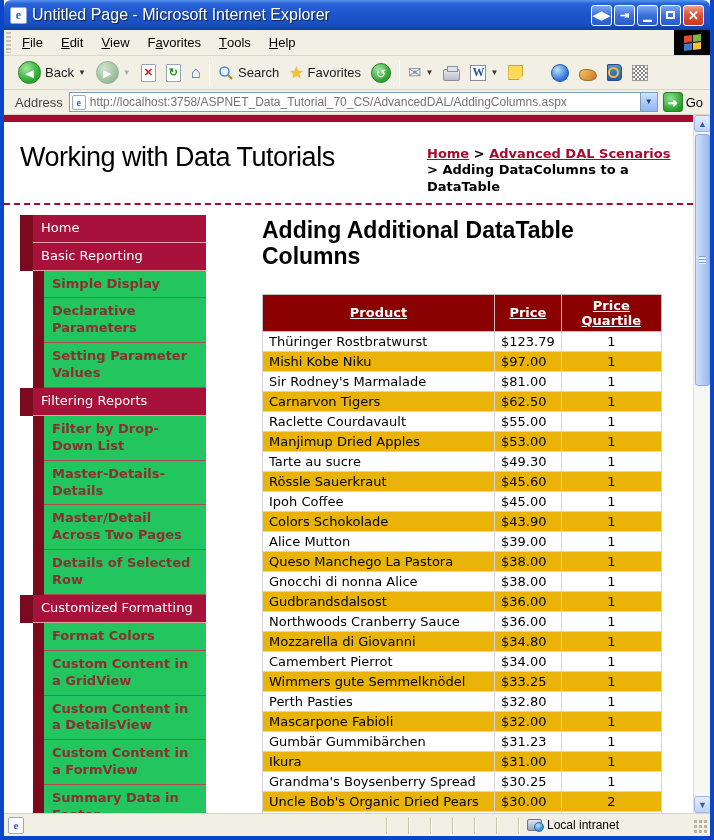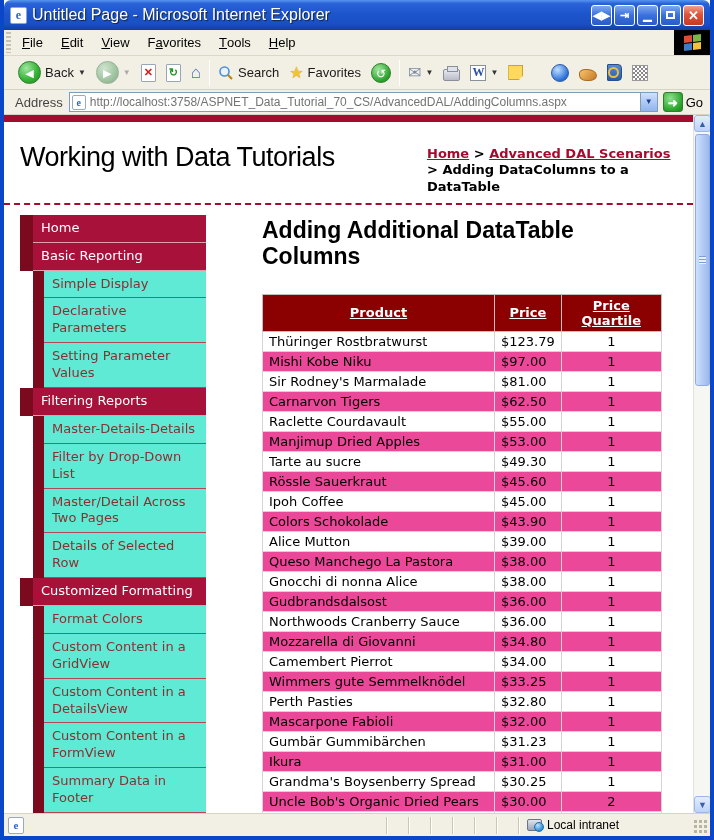--- a/index.html
+++ b/index.html
@@ -106,37 +106,37 @@
 
   .pagebody { display:flex; align-items:flex-start; }
 
   
   .sidebar { width:186px; margin:10px 0 0 16px; font-size:13px; font-family:"DejaVu Sans", sans-serif; line-height:1.3; }
   .nav-top { display:flex; }
   .nav-top .notch { flex:0 0 13px; background:#7c0a1e; }
   .nav-top .lbl { flex:1; background:#a8123a; color:#fff; padding:5px 8px; border-bottom:1px solid #e0a0a8; }
   .nav-sub { display:flex; padding-left:13px; }
   .nav-sub .strip { flex:0 0 11px; background:#7c0a1e; }
-  .nav-sub .lbl { flex:1; background:#5eead4; color:#8b3030; padding:5px 8px; border-bottom:1px solid #b0485a; }
+  .nav-sub .lbl { flex:1; background:#22c55e; color:#8b3030; padding:5px 8px; border-bottom:1px solid #b0485a;font-weight:bold; }
 
   
   .main { margin-left:56px; margin-top:12px; }
   .article-title { font-size:23px; font-weight:bold; color:#000; width:400px; line-height:1.15;
                    font-family:"Liberation Sans", sans-serif; }
   table.grid { border-collapse:collapse; margin-top:24px; font-size:13px; font-family:"DejaVu Sans", sans-serif; }
   table.grid th { background:#8b0000; color:#fff; font-weight:bold; text-align:center;
                   border:1px solid #c0c0c0; padding:3px 6px; }
   table.grid th a { color:#fff; text-decoration:underline; }
   table.grid td { border:1px solid #d4d4d4; padding:1px 6px; height:20px; color:#000; }
   table.grid col.c-product { width:232px; }
   table.grid col.c-price { width:63px; }
   table.grid col.c-quartile { width:100px; }
   table.grid td.price { text-align:left; }
   table.grid td.quartile { text-align:center; }
-  table.grid tr.alt td { background:#ec4899; }
+  table.grid tr.alt td { background:#eab308; }
 
   
   .scrollbar { width:17px; flex:0 0 17px; background:#f6f6f2; position:relative;
                border-left:1px solid #e2e2da; }
   .sb-btn { position:absolute; left:0; width:17px; height:17px; border-radius:3px;
             background:linear-gradient(180deg,#e4edfd,#bcd2f8); border:1px solid #9ab7e8;
             color:#3a5fa8; font-size:9px; text-align:center; line-height:16px; }
   .sb-up { top:0; }
   .sb-down { bottom:0; }
   .sb-thumb { position:absolute; top:19px; left:1px; width:15px; height:252px; border-radius:3px;
@@ -309,25 +309,25 @@
             <div class="nav-sub">
               <span class="strip"></span>
               <span class="lbl">Setting Parameter Values</span>
             </div>
             <div class="nav-top">
               <span class="notch"></span>
               <span class="lbl">Filtering Reports</span>
             </div>
             <div class="nav-sub">
               <span class="strip"></span>
+              <span class="lbl">Filter by Drop-Down List</span>
+            </div>
+            <div class="nav-sub">
+              <span class="strip"></span>
               <span class="lbl">Master-Details-Details</span>
-            </div>
-            <div class="nav-sub">
-              <span class="strip"></span>
-              <span class="lbl">Filter by Drop-Down List</span>
             </div>
             <div class="nav-sub">
               <span class="strip"></span>
               <span class="lbl">Master/Detail Across Two Pages</span>
             </div>
             <div class="nav-sub">
               <span class="strip"></span>
               <span class="lbl">Details of Selected Row</span>
             </div>
             <div class="nav-top">

